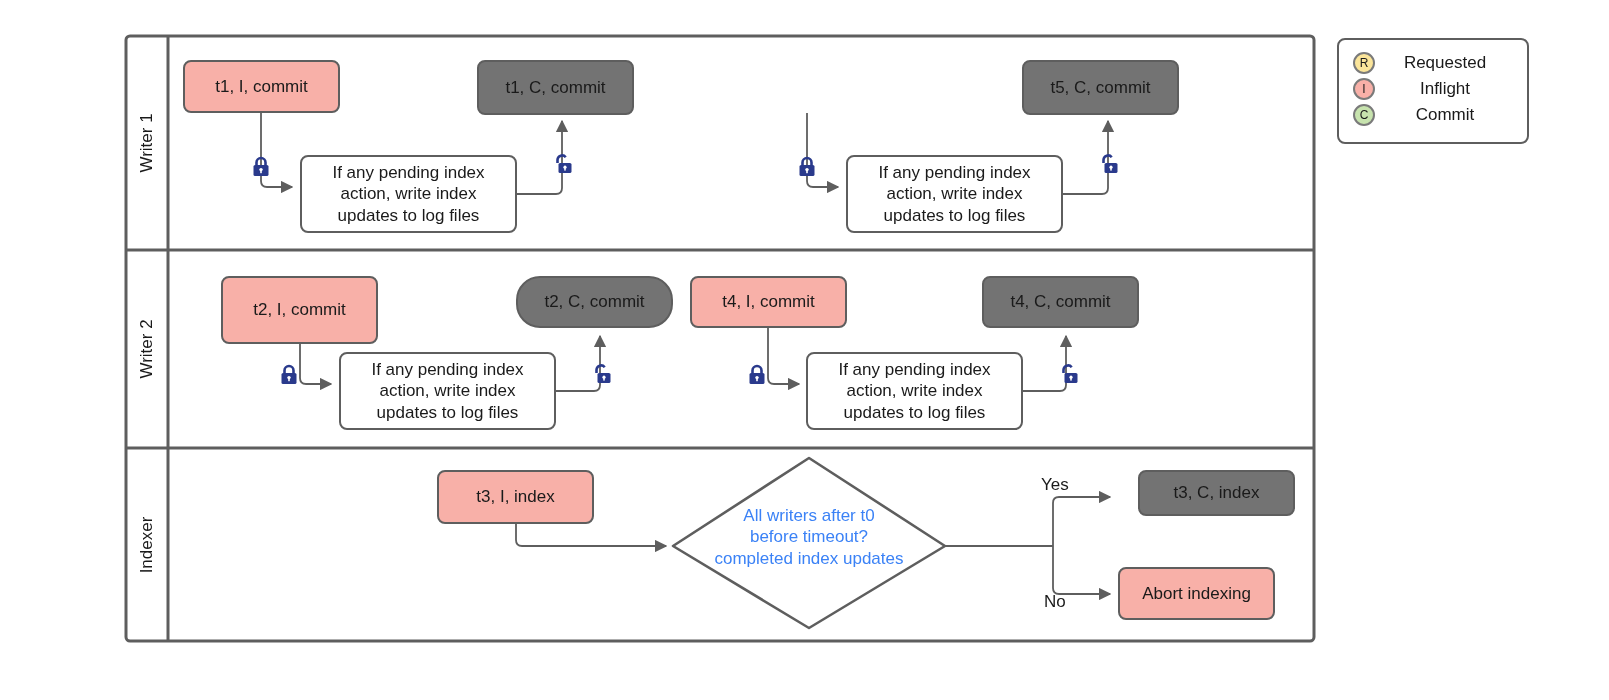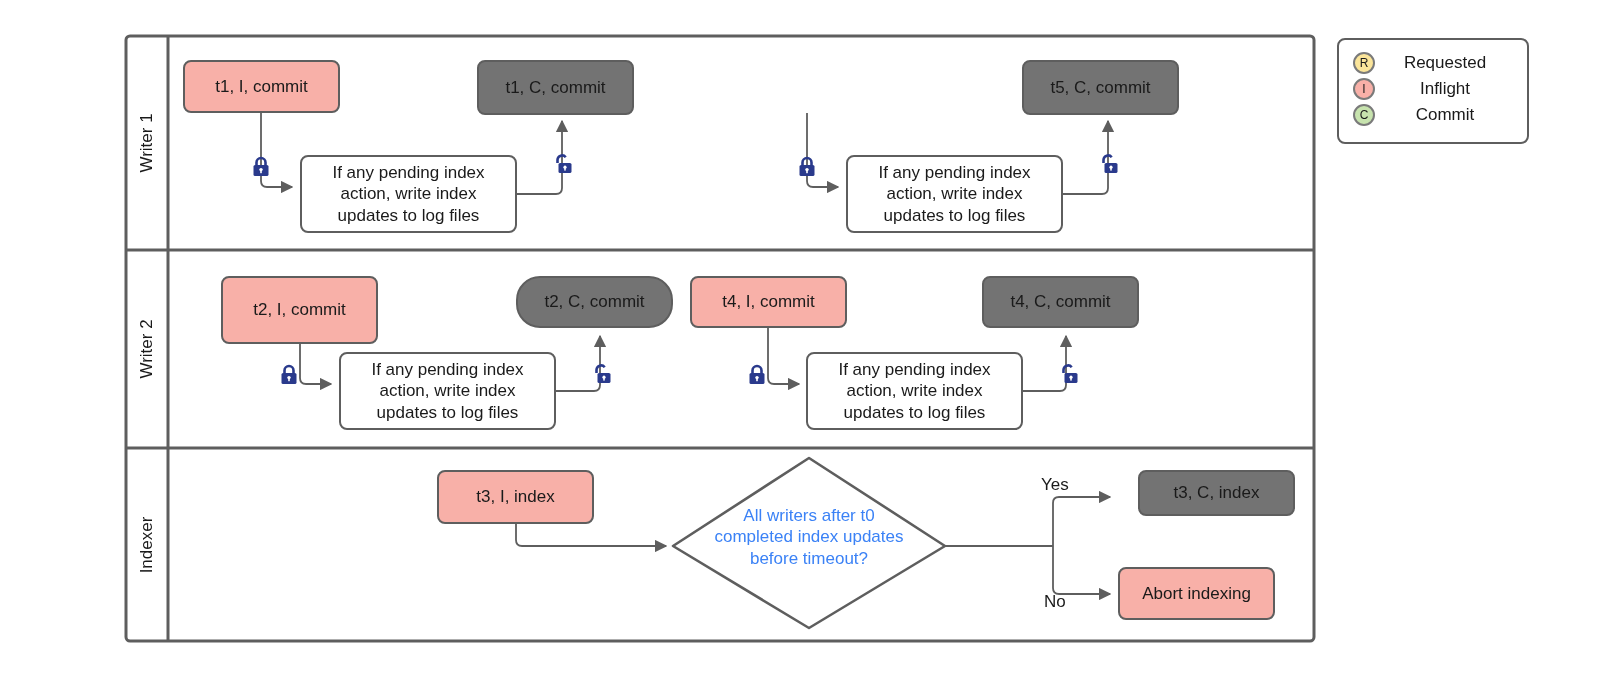--- a/index.html
+++ b/index.html
@@ -173,22 +173,22 @@
       <circle cx="14" cy="15.2" r="1.6" fill="#ffffff"></circle>
       <rect x="13.25" y="15.2" width="1.5" height="3.4" fill="#ffffff"></rect>
     </svg>
   </div>
 
 
   <div class="node pink" style="left:437px;top:470px;width:157px;height:54px;">t3, I, index</div>
 
   <div class="diamond-text" style="left:689px;top:505px;width:240px;">
     <div>All writers after t0</div>
+    <div>before timeout?</div>
     <div>completed index updates</div>
-    <div>before timeout?</div>
   </div>
 
   <div class="edge-label" style="left:1041px;top:475px;">Yes</div>
   <div class="edge-label" style="left:1044px;top:592px;">No</div>
 
   <div class="node green" style="left:1118px;top:470px;width:157px;height:46px;margin-left:20px;">t3, C, index</div>
 
   <div class="node pink" style="left:1118px;top:567px;width:157px;height:53px;">Abort indexing</div>
 
   <div class="legend" style="left:1337px;top:38px;width:192px;height:106px;">

